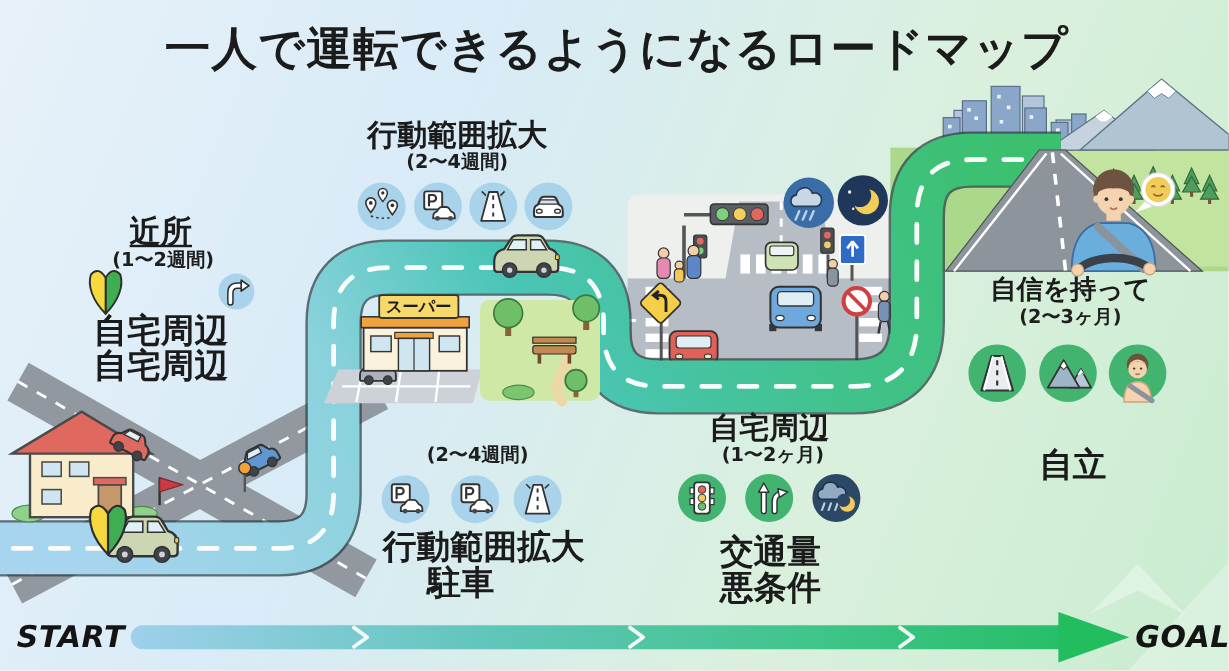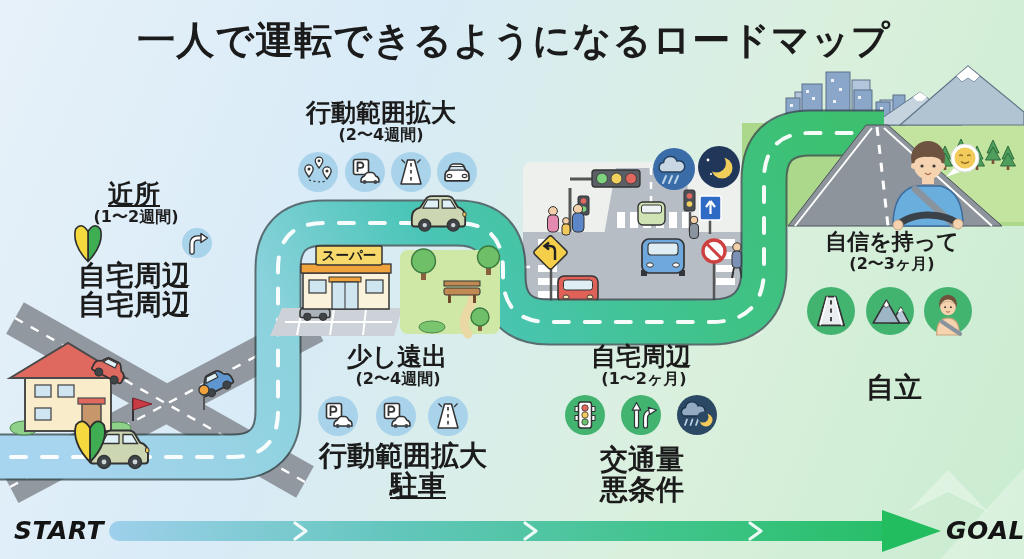--- a/index.html
+++ b/index.html
@@ -17,21 +17,21 @@
   .sub{font-size:28px;}
   .endlab{position:absolute; top:516px; font-size:25px; font-weight:800;
           letter-spacing:.5px; color:#141414; z-index:3;font-style:italic;}
   
   .s1n{left:134px; top:181px;text-decoration:underline;} .s1d{left:136px; top:209px;}
   .s1a{left:134px; top:261px;} .s1b{left:134px; top:290px;}
   
   .s2n{left:381px; top:100px; font-size:25px;} .s2d{left:381px; top:127px;}
   
   .s3n{left:397px; top:344px; font-size:25px;} .s3d{left:398px; top:371px;}
-  .s3a{left:403px; top:441px;} .s3b{left:418px; top:471px;text-decoration:underline;}
+  .s3a{left:403px; top:441px;} .s3b{left:384px; top:471px;}
   
   .s4n{left:641px; top:344px; font-size:25px;} .s4d{left:644px; top:371px;}
   .s4a{left:642px; top:445px;} .s4b{left:642px; top:475px;}
   
   .s5n{left:892px; top:230px; font-size:22px;} .s5d{left:892px; top:256px;}
   .s5a{left:894px; top:343px;} .s5b{left:894px; top:373px;}
 </style>
 </head>
 <body>
 
@@ -464,21 +464,20 @@
 <div class="lbl title">一人で運転できるようになるロードマップ</div>
 
 <div class="lbl name s1n">近所</div>
 <div class="lbl dur s1d">(1〜2週間)</div>
 <div class="lbl sub s1a">自宅周辺</div>
 <div class="lbl sub s1b">自宅周辺</div>
 
 <div class="lbl name s2n">行動範囲拡大</div>
 <div class="lbl dur s2d">(2〜4週間)</div>
 
-<div class="lbl name s3n">少し遠出</div>
 <div class="lbl dur s3d">(2〜4週間)</div>
 <div class="lbl sub s3a">行動範囲拡大</div>
 <div class="lbl sub s3b">駐車</div>
 
 <div class="lbl name s4n">自宅周辺</div>
 <div class="lbl dur s4d">(1〜2ヶ月)</div>
 <div class="lbl sub s4a">交通量</div>
 <div class="lbl sub s4b">悪条件</div>
 
 <div class="lbl name s5n">自信を持って</div>

